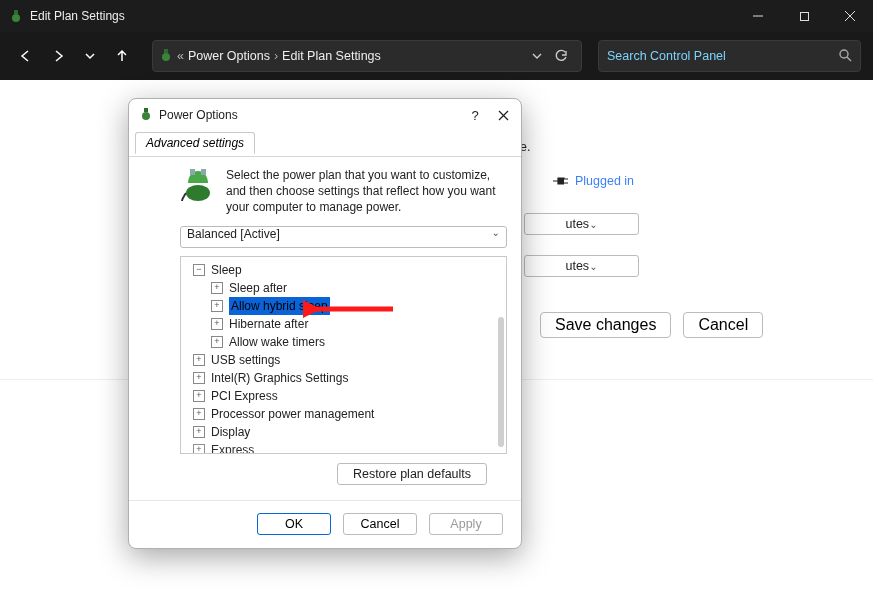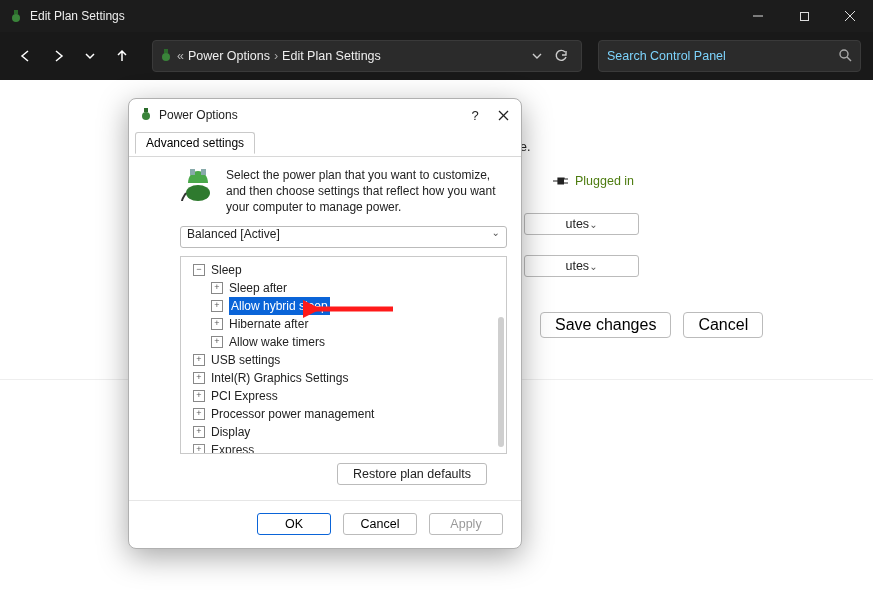--- a/index.html
+++ b/index.html
@@ -14,46 +14,46 @@
   .navbtn { width:28px; height:28px; display:flex; align-items:center; justify-content:center;}
   .navbtn svg{stroke:#fff;}
   .addr { flex: 0 0 430px; height:32px; background:#2b2b2b; border:1px solid #3a3a3a; border-radius:4px; display:flex; align-items:center; margin-left:12px; color:#eee; font-size:12.5px; padding:0 8px 0 6px;}
   .addr .crumb-sep{margin:0 4px; color:#aaa;}
   .addr .spacer{flex:1;}
   .addr .smbtn{width:24px;height:24px;display:flex;align-items:center;justify-content:center;}
   .search { margin-left:12px; flex:1; height:32px; background:#2b2b2b; border:1px solid #3a3a3a; border-radius:4px; display:flex; align-items:center; padding:0 8px; color:#7dd3fc; font-size:12.5px;}
   .search .spacer{flex:1;}
   .content { background:#fff; height:300px; border-bottom:1px solid #eee; position:relative;}
   .bg-text1 { position:absolute; left:520px; top:60px; font-size:12.5px; color:#222;}
-  .bg-plugged { position:absolute; left:552px; top:94px; font-size:12.5px; color:#4d7c0f; display:flex; align-items:center; gap:5px;}
+  .bg-plugged { position:absolute; left:552px; top:94px; font-size:12.5px; color:#3b82f6; display:flex; align-items:center; gap:5px;}
   .bg-dd { position:absolute; width:115px; height:22px; border:1px solid #bbb; border-radius:3px; display:flex; align-items:center; justify-content:center; padding:0 6px; font-size:12.5px; color:#222; background:#fff;}
   .bg-dd .chev{font-size:10px;color:#555;}
   .bg-buttons{position:absolute; left:540px; top:312px; display:flex; gap:12px;}
   .bg-btn{border:1px solid #bbb; border-radius:4px; padding:3px 14px; font-size:16px; background:#fff;}
   
   .dialog { position:absolute; left:128px; top:98px; width:394px; background:#fff; border:1px solid #b0b0b0; border-radius:8px; box-shadow:0 8px 30px rgba(0,0,0,.35); display:flex; flex-direction:column;}
   .dlg-title{height:32px; display:flex; align-items:center; padding:0 4px 0 10px; font-size:12px; color:#222;}
   .dlg-title .spacer{flex:1;}
   .dlg-title .dbtn{width:28px;height:28px;display:flex;align-items:center;justify-content:center;font-size:13px;}
-  .tabstrip{height:26px; border-bottom:1px solid #d8d8d8; padding-left:6px;}
+  .tabstrip{height:26px; border-bottom:1px solid #d8d8d8; padding-left:6px;font-style:italic;}
   .tab{display:inline-block; border:1px solid #c9c9c9; border-bottom:1px solid #fff; background:#fff; padding:3px 10px; font-size:12px; position:relative; top:1px; border-top-left-radius:3px;border-top-right-radius:3px;}
   .dlg-body{padding:10px 14px 6px 14px; font-size:12px; color:#222;margin-left:37px;}
   .intro{display:flex; gap:10px; margin-bottom:10px;}
   .intro .picon{width:36px;height:36px;display:flex;align-items:center;justify-content:center;}
   .intro .txt{line-height:1.35;}
   .plan-dd{height:22px; border:1px solid #bbb; border-radius:3px; display:flex; align-items:flex-start; justify-content:space-between; padding:0 6px; font-size:12px;}
   .plan-dd .chev{font-size:10px;color:#555;}
   .tree-wrap{margin-top:8px; border:1px solid #c9c9c9; height:198px; position:relative; overflow:hidden;}
   .tree{position:absolute; left:0;right:10px;top:0;bottom:0; padding:4px 2px; font-size:12px; line-height:18px;}
   .scrollbar{position:absolute; right:2px; top:60px; width:6px; height:130px; background:#cfcfcf; border-radius:3px;}
   .node{display:flex; align-items:center; gap:2px; white-space:nowrap;}
   .toggle{width:12px;height:12px;border:1px solid #888;background:#fff;display:inline-flex;align-items:center;justify-content:center;font-size:9px;color:#555;line-height:1;margin-right:4px;}
   .indent1{padding-left:10px;}
   .indent2{padding-left:28px;}
-  .sel{background:#0a64d8;color:#ffffff;padding:0 2px;}
+  .sel{background:#0a64d8;color:#000000;padding:0 2px;}
   .restore-row{height:40px;display:flex;align-items:center;justify-content:flex-end;padding-right:20px;}
   .dlg-buttons{height:48px;border-top:1px solid #e6e6e6;display:flex;align-items:center;justify-content:flex-end;gap:12px;padding-right:18px;}
   .dbutton{border:1px solid #bbb;border-radius:3px;padding:3px 0;font-size:12.5px;background:#fff;min-width:74px;text-align:center;}
   .dbutton.primary{border:1px solid #0a64d8;}
   .dbutton.disabled{color:#999;}
   
   .arrow{position:absolute; left:303px; top:297px; pointer-events:none;}
 </style>
 </head>
 <body>

